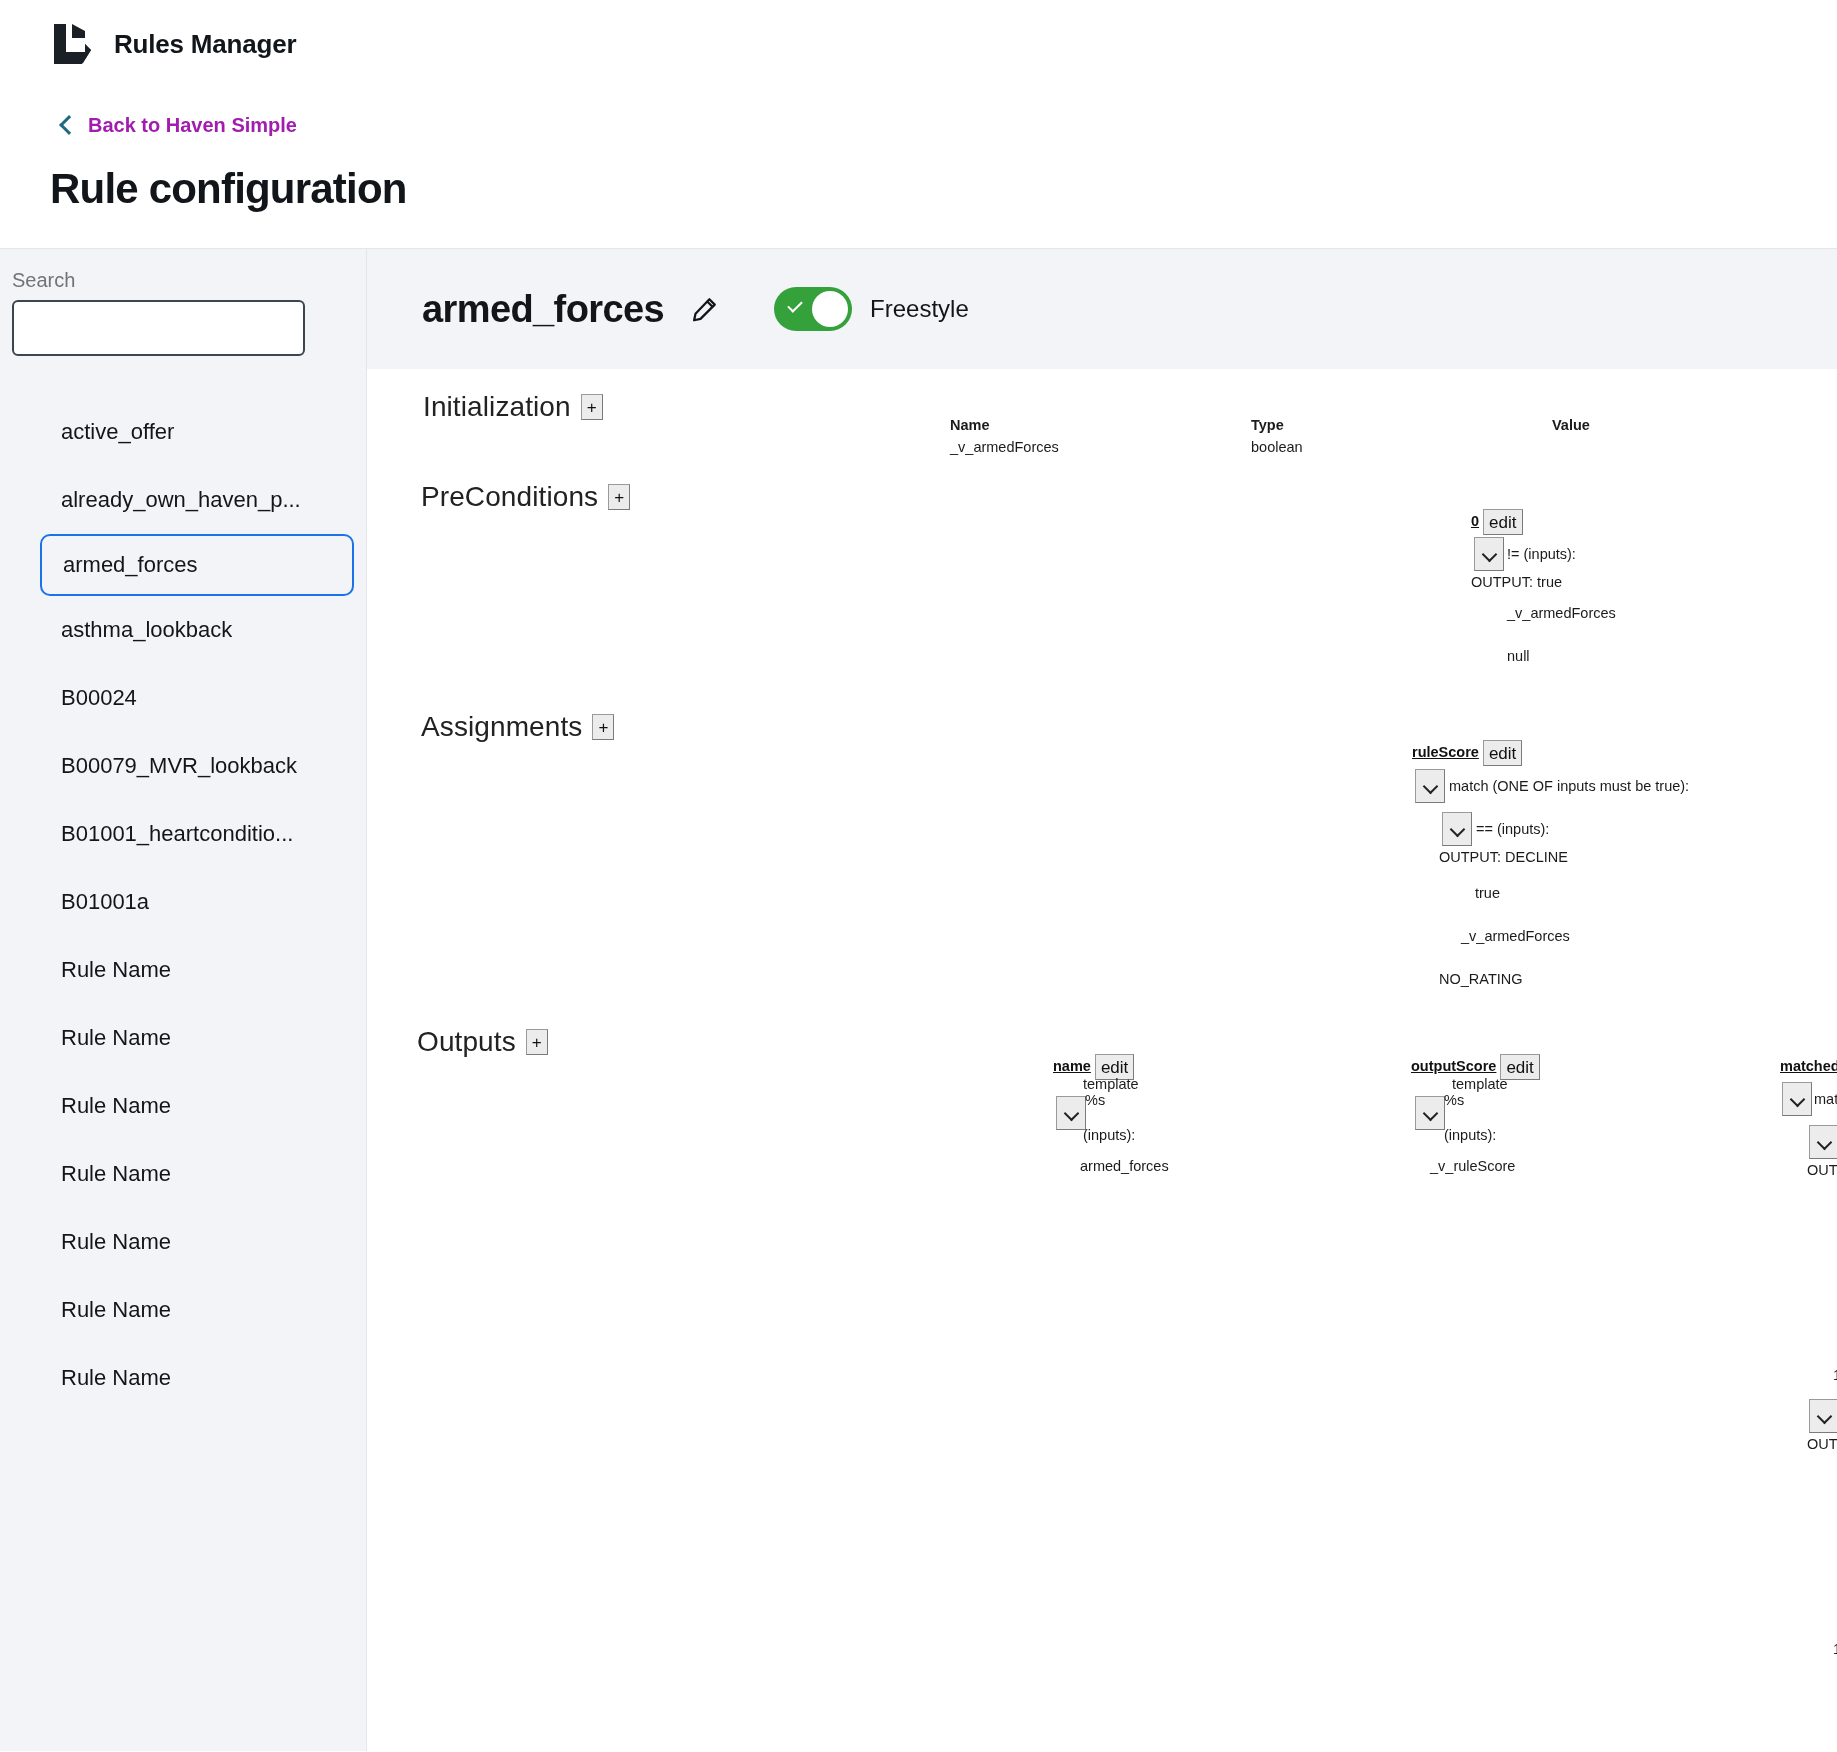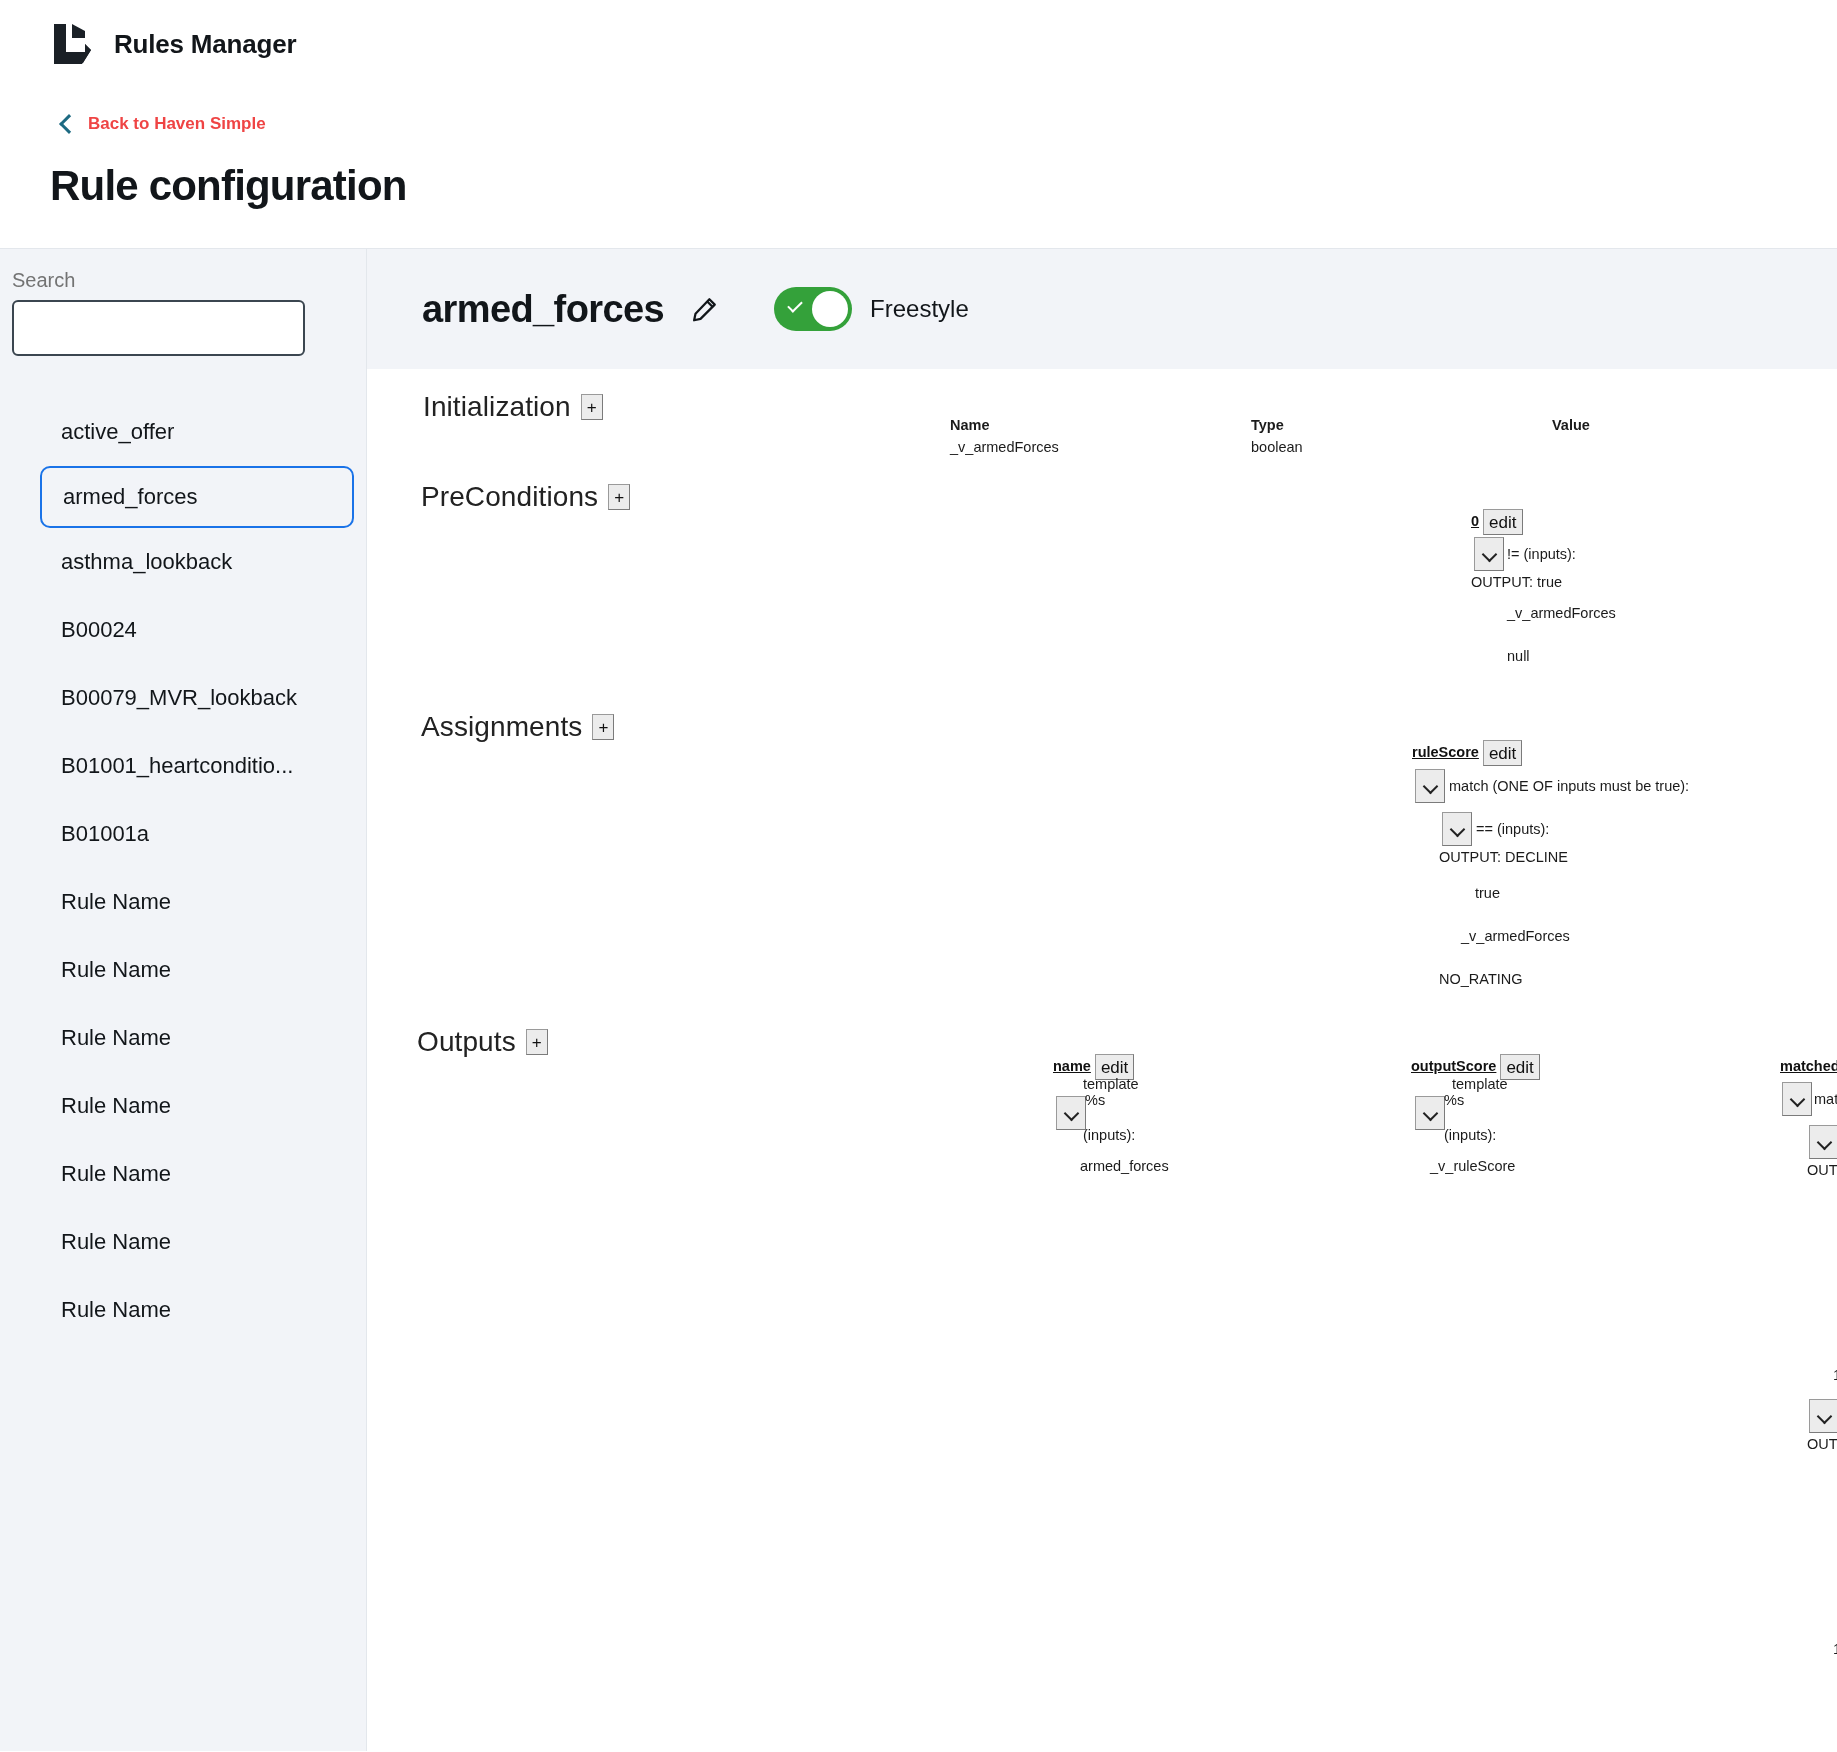--- a/index.html
+++ b/index.html
@@ -13,21 +13,21 @@
     position:relative;
   }
 
   
   .topbar { height:249px; background:#ffffff; position:relative; border-bottom:1px solid #e3e7ec; }
   .brand { display:flex; align-items:center; gap:22px; padding:22px 0 0 52px; }
   .logo { width:40px; height:44px; position:relative; flex:none; }
   .logo svg { display:block; }
   .brand-name { font-size:26px; font-weight:700; letter-spacing:-0.2px; color:#12161a; }
 
-  .backlink { display:flex; align-items:center; gap:12px; margin:48px 0 0 62px; color:#ef4444; font-size:17px; font-weight:700; cursor:pointer; width:max-content;}
+  .backlink { display:flex; align-items:center; gap:12px; margin:48px 0 0 62px; color:#a21caf; font-size:20px; font-weight:700; cursor:pointer; width:max-content;}
   .chev-left { width:14px; height:14px; border-left:3px solid #1d6a82; border-bottom:3px solid #1d6a82; transform:rotate(45deg); margin-top:-1px;}
 
   .page-title { margin:28px 0 0 50px; font-size:42px; font-weight:700; letter-spacing:-0.8px; color:#12161a; }
 
   
   .body-wrap { display:flex; height:calc(1752px - 250px); }
 
   
   .sidebar { width:367px; background:#f2f4f8; flex:none; padding:20px 0 0 0; border-right:1px solid #e3e7ec; }
   .search-label { font-size:20px; color:#737373; padding:0 0 8px 12px; }
@@ -124,20 +124,23 @@
 
   <div class="sidebar">
     <div class="search-label">Search</div>
     <div class="search-box">
       <input type="text" value="" placeholder="" style="">
     </div>
 
     <div class="rule-list">
       <div class="rule-item">
           <span>active_offer</span>
+        </div>
+      <div class="rule-item">
+          <span>already_own_haven_p...</span>
         </div>
       <div class="rule-item selected">
           <span>armed_forces</span>
         </div>
       <div class="rule-item">
           <span>asthma_lookback</span>
         </div>
       <div class="rule-item">
           <span>B00024</span>
         </div>

